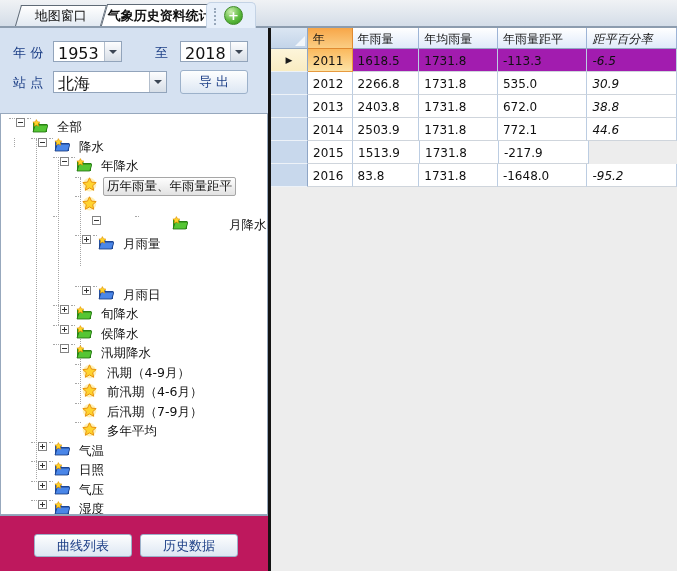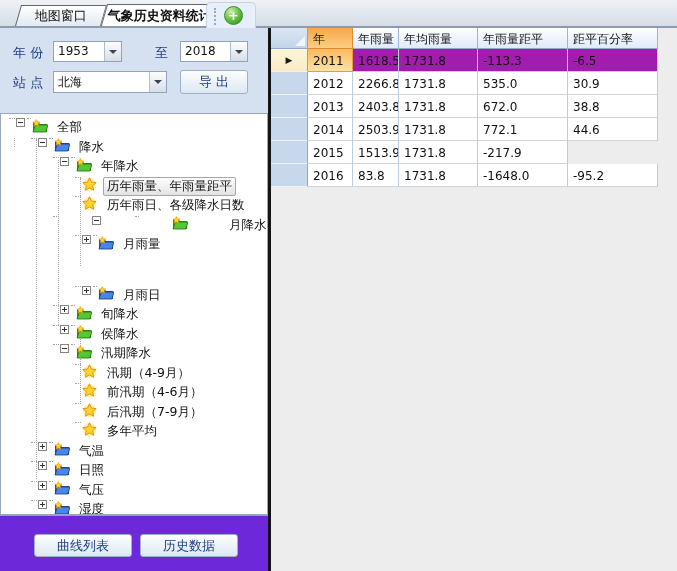--- a/index.html
+++ b/index.html
@@ -20,42 +20,42 @@
   .grip { position:absolute; left:7px; top:5px; height:17px; width:0; border-left:2px dotted #97a7ba; }
   .addbtn { position:absolute; left:17px; top:3px; width:19px; height:19px; border-radius:50%;
             background:radial-gradient(circle at 35% 28%, #cdeeb0, #5cba3e 55%, #2f8f1a);
             border:1px solid #3f8a28; color:#ffffff; font-size:13px; font-weight:bold;
             display:flex; align-items:center; justify-content:center; line-height:1; cursor:pointer; }
 
   
   .form { position:absolute; left:0; top:28px; width:268px; height:85px; background:#d5e1f1; }
   .flabel { position:absolute; font-size:13px; color:#1d3f86; white-space:nowrap; }
   .dd { position:absolute; background:#fff; border:1px solid #92a4bb; display:flex; }
-  .dd .val { flex:1; font-size:12px; color:#111; padding:2px 0 0 4px; overflow:hidden; white-space:nowrap; }
+  .dd .val { flex:1; font-size:16px; color:#111; padding:2px 0 0 4px; overflow:hidden; white-space:nowrap; }
   .dd .dbtn { width:17px; background:linear-gradient(#fdfdfe,#d7dee7); border-left:1px solid #b3becc;
               display:flex; align-items:center; justify-content:center; cursor:pointer; }
   .tri-down { width:0; height:0; border-left:4px solid transparent; border-right:4px solid transparent; border-top:4px solid #3c4654; }
   .xbtn { background:linear-gradient(#fdfefe,#dde7f3); border:1px solid #9cb1ca; border-radius:3px;
           color:#1d3f86; font-size:13px; display:flex; align-items:center; justify-content:center; cursor:pointer; }
 
   
   .treepanel { position:absolute; left:0; top:113px; width:268px; height:402px; background:#ffffff;
                border:1px solid #97a8bd; padding-top:4px; overflow:hidden; }
   .guide { position:absolute; width:0; border-left:1px dotted #a6a6a6; }
   .trow { position:relative; height:19.5px; display:flex; cursor:default; }
   .stub { width:6px; height:0; border-top:1px dotted #a6a6a6; margin-right:1px; flex:none; }
   .exp { width:9px; height:9px; background:#fff; border:1px solid #848484; position:relative; flex:none; margin-right:2px; cursor:pointer; }
   .exp::before { content:""; position:absolute; left:1px; right:1px; top:3px; height:1px; background:#333; }
   .exp.plus::after { content:""; position:absolute; top:1px; bottom:1px; left:3px; width:1px; background:#333; }
   .ticon { width:17px; height:15px; flex:none; margin-right:4px; display:flex; align-items:center; }
   .tlbl { font-size:12.5px; color:#101010; white-space:nowrap; padding:0 3px; border:1px solid transparent; }
   .tlbl.sel { background:linear-gradient(#fefefe,#e2e2e2); border:1px solid #a6a6a6; border-radius:2px; }
 
   
-  .bottombar { position:absolute; left:0; top:515px; width:268px; height:56px; background:#6d28d9; border-top:1px solid #8fa2ba; }
+  .bottombar { position:absolute; left:0; top:515px; width:268px; height:56px; background:#be185d; border-top:1px solid #8fa2ba; }
 
   
   .splitter { position:absolute; left:268px; top:28px; width:3px; height:543px; background:#141414; cursor:col-resize; }
 
   
   .right { position:absolute; left:271px; top:28px; width:406px; height:543px; background:#ededed; }
   .ghead { display:flex; }
   .hc { height:21px; font-size:12px; color:#101010; padding:3px 0 0 5px;
         background:linear-gradient(#ffffff,#dfeafa); border-right:1px solid #9db4d6; border-bottom:1px solid #93a8c4; white-space:nowrap; overflow:hidden; }
   .hc.hsel { background:linear-gradient(#f7a648,#fbce84); border-right:1px solid #e08a30; border-bottom:1px solid #e08a30; }
@@ -63,21 +63,21 @@
   .corner::after { content:""; position:absolute; right:2px; bottom:2px; width:0; height:0;
                    border-left:10px solid transparent; border-bottom:10px solid #f2f6fb; }
   .row { display:flex; height:23px; }
   .rh { background:#c8d8ec; border-right:1px solid #8fa6c6; border-bottom:1px solid #edf2f8; display:flex; align-items:center; justify-content:center; }
   .cell { background:#ffffff; border-right:1px solid #bccde2; border-bottom:1px solid #cfd5dc;
           font-size:12px; color:#101010; padding:5px 0 0 5px; white-space:nowrap; overflow:hidden; }
   .row.sel .cell { background:#a21caf; }
   .row.sel .cell.ysel { background:linear-gradient(#fbb95d,#fce3a6); border-right:1px solid #e79a3e; border-bottom:1px solid #e79a3e; }
   .row.sel .rh { background:linear-gradient(#fdf5da,#f9ecc2); }
   .rowmark { font-size:9px; color:#1a1a1a; line-height:1; }
-  .w0 { width:37px; } .w1 { width:45px; } .w2 { width:46px; } .w3 { width:79px; } .w4 { width:90px; } .w5 { width:90px; }
+  .w0 { width:37px; } .w1 { width:45px; } .w2 { width:67px; } .w3 { width:79px; } .w4 { width:90px; } .w5 { width:90px;font-style:italic; }
 </style>
 </head>
 <body>
 
 <div class="app">
 
   <div class="tabbar">
     <div class="tab inactive">
       <span class="tlabel">地图窗口</span>
     </div>
@@ -172,21 +172,20 @@
           <span class="tlbl sel">历年雨量、年雨量距平</span>
         </div>
         <div class="trow" style="padding-left: 74px;">
           <span class="stub"></span>
           <span class="ticon">
             <svg width="15" height="15" viewBox="0 0 15 15">
               <circle cx="7.5" cy="7.7" r="6.8" fill="#fff1b8"></circle>
               <polygon points="7.5,0.8 9.5,5.1 14.2,5.6 10.7,8.7 11.7,13.3 7.5,10.9 3.3,13.3 4.3,8.7 0.8,5.6 5.5,5.1" fill="#ffd32e" stroke="#e8930e" stroke-width="1"></polygon>
             </svg>
           </span>
-          <span class="tlbl">历年雨日、各级降水日数</span>
         </div>
         <div class="trow" style="padding-left: 52px; gap: 32px;">
           <span class="stub"></span>
           <span class="exp"></span>
           <span class="stub" style="width: 4px;"></span>
           <span class="ticon">
             <svg width="16" height="14" viewBox="0 0 16 14">
               <path d="M1 3 L6 3 L8 5 L15 5 L15 13 L1 13 Z" fill="#2f8f18"></path>
               <path d="M1 13 L3.2 6 L16 6 L13.8 13 Z" fill="#55c634" stroke="#1e6e0e" stroke-width="0.8"></path>
               <polygon points="4.4,0.6 5.5,2.8 7.9,3.1 6.1,4.8 6.6,7.2 4.4,6 2.2,7.2 2.7,4.8 0.9,3.1 3.3,2.8" fill="#ffd42a" stroke="#e09000" stroke-width="0.6"></polygon>

